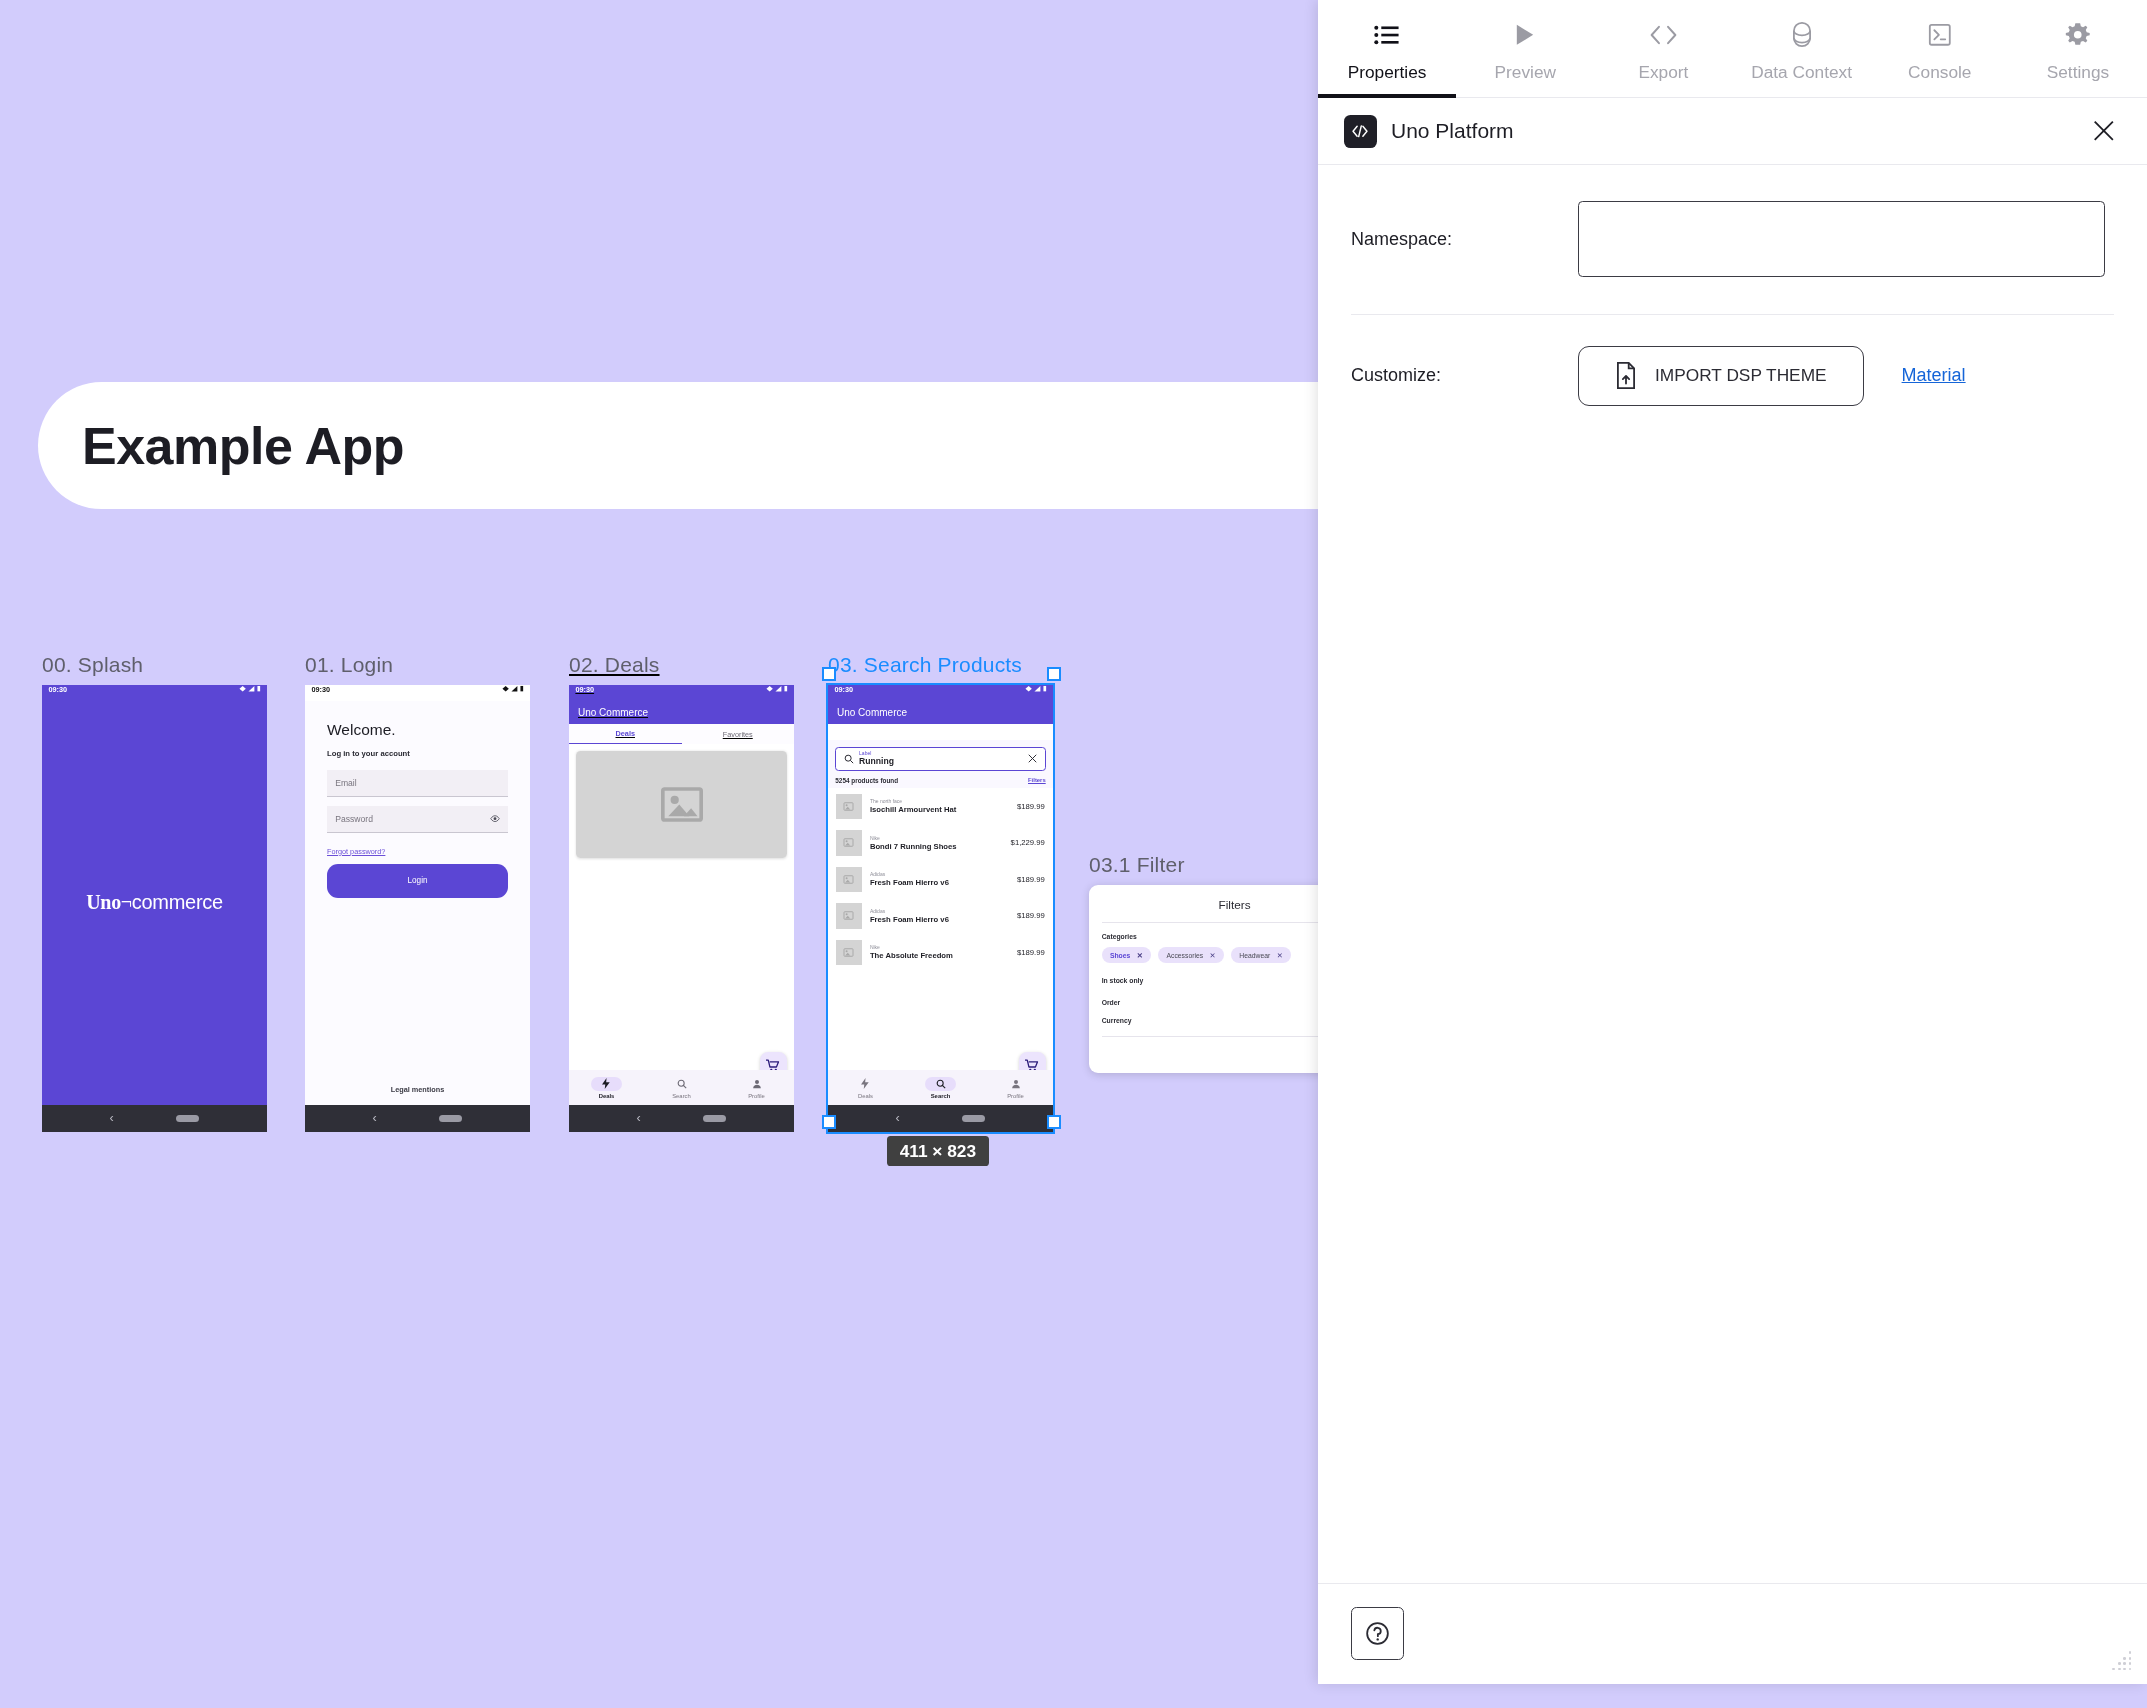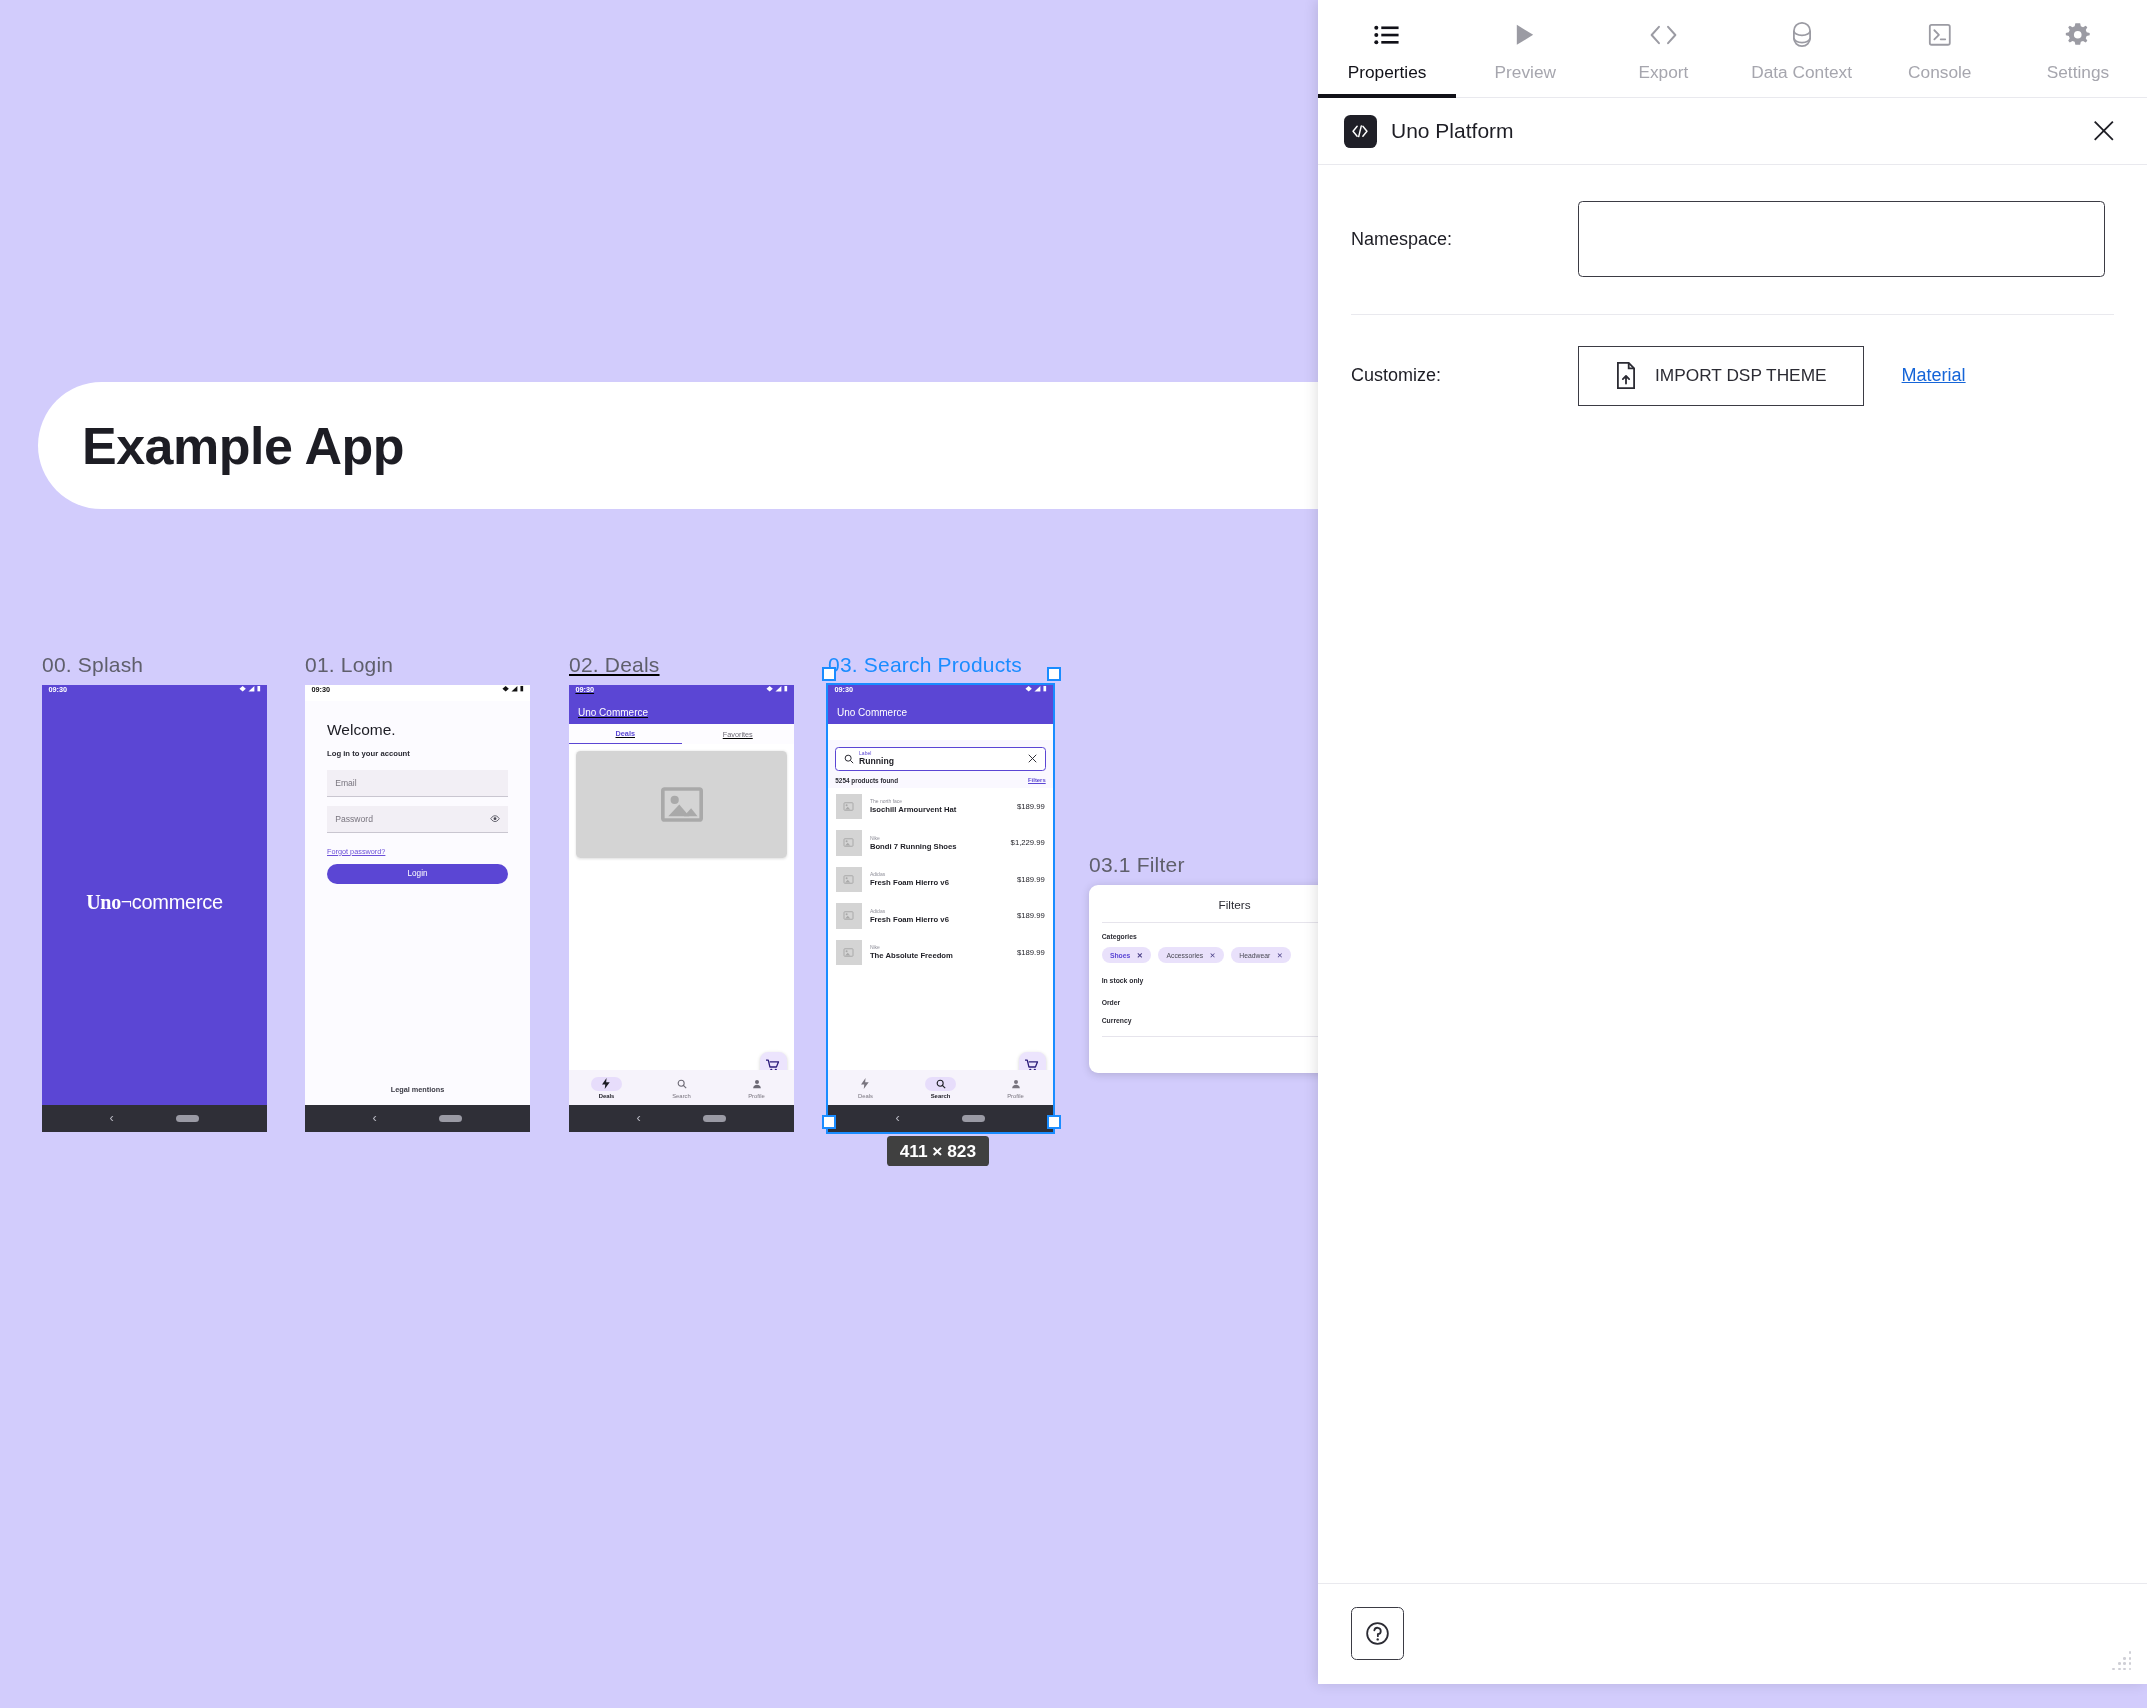--- a/index.html
+++ b/index.html
@@ -72,21 +72,21 @@
   .login-welcome { font-size: 15.5px; color: #1d1d24; margin-bottom: 10px; }
   .login-sub { font-size: 7.7px; font-weight: bold; color: #2a2a33; margin-bottom: 12.7px; }
   .txtfield {
     background: #f2eff5; border-bottom: 0.9px solid #c9c6d0;
     height: 27px; display: flex; align-items: center;
     padding: 0 8.2px; margin-bottom: 8.2px; font-size: 8.6px; color: #79757f;
     justify-content: space-between;
   }
   .forgot { font-size: 7.3px; color: #6b4fd8; text-decoration: underline; display:inline-block; margin: 2.7px 0 8.2px; }
   .btn-login {
-    background: #5b46d4; color: #fff; height: 20px; border-radius: 11px;
+    background: #5b46d4; color: #fff; height: 34px; border-radius: 11px;
     display: flex; align-items: center; justify-content: center;
     font-size: 8.2px;
   }
   .legal { position: absolute; bottom: 11px; left: 0; right: 0; text-align: center; font-size: 7.3px; font-weight: bold; color: #3b3b45; }
 
   
   .appbar {
     background: #5b46d4; color: #fff; height: 23.6px;
     display: flex; align-items: center; padding: 0 9px; font-size: 10px;
   }
@@ -215,21 +215,21 @@
 
   .prop-row { display:flex; align-items:center; padding: 0 0 31px; }
   .prop-label { width: 227px; font-size: 18px; color:#1d1d24; flex:none; }
   .ns-input {
     flex: 1; max-width: 527px; height: 76px; border:1.6px solid #3b3b44; border-radius: 4.5px;
     background:#fff; font-size: 16.4px; padding: 0 12.7px; font-family:"Liberation Sans", sans-serif;
   }
   .divider { height:0.9px; background:#e9e9ee; margin: 5.5px 0 31px; }
 
   .btn-import {
-    height: 60px; border:1.6px solid #3b3b44; border-radius: 0; background:#fff;
+    height: 60px; border:1.6px solid #3b3b44; border-radius: 11px; background:#fff;
     display:flex; align-items:center; justify-content:center; gap: 18px;
     padding: 0 36px; font-size: 17.3px; color:#2b2b33; cursor:pointer;
     font-family: "Liberation Sans", sans-serif;
   }
   .mat-link { font-size: 18px; color:#1565d8; text-decoration: underline; margin-left: 38px; cursor:pointer; }
 
   #panel-foot {
     border-top: 0.9px solid #e9e9ee; padding: 23.6px 33px; flex: none; position: relative;
   }
   #help-btn {

